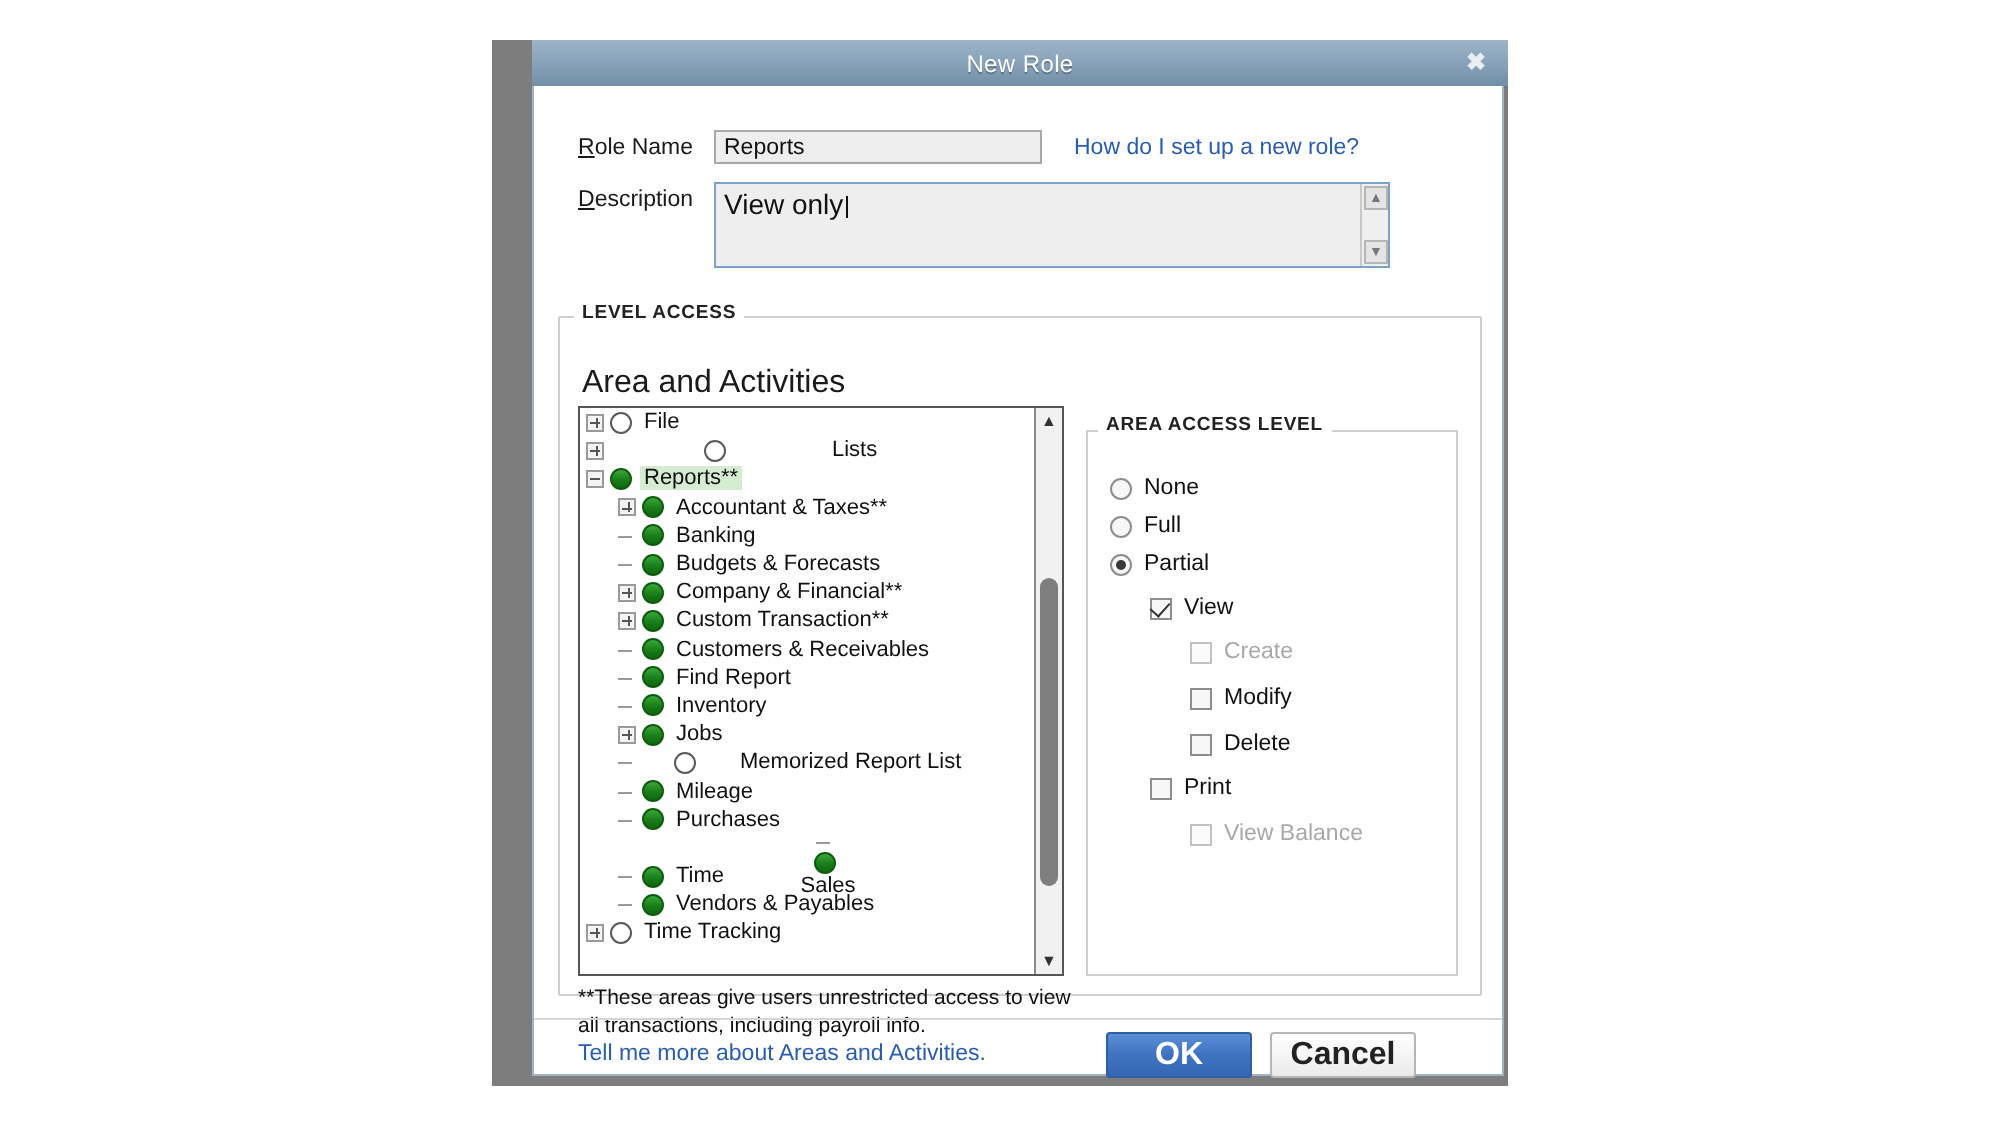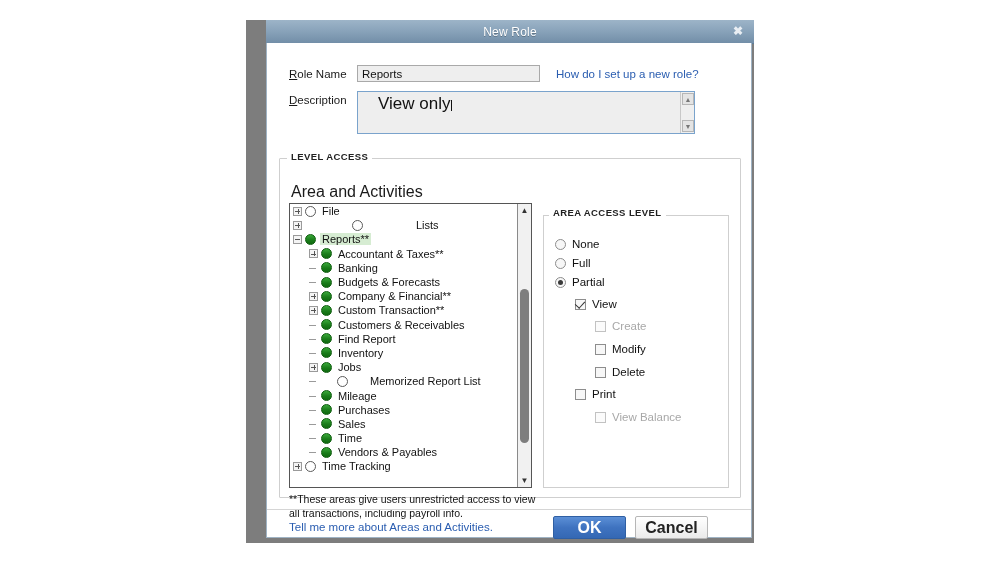--- a/index.html
+++ b/index.html
@@ -41,30 +41,30 @@
 
   
   .form-top{position:absolute;left:0;top:0;width:100%;height:110px;}
   .row{position:absolute;display:flex;align-items:flex-start;}
   .lbl{
     font-size:11.5px;color:#1a1a1a;width:68px;text-align:left;
     padding-top:3px;
   }
   .lbl u{text-decoration:underline;}
   .input-text{
-    width:183px;height:17px;border:1px solid #a9a9a9;background:#eeeeee;
+    width:164px;height:17px;border:1px solid #a9a9a9;background:#eeeeee;
     font-family:"Liberation Sans", sans-serif;font-size:11.5px;color:#111;
     padding:1px 4px;box-sizing:border-box;outline:none;
   }
   .ta-wrap{
     position:relative;width:338px;height:43px;
     border:1px solid #7aa3cc;background:#eeeeee;box-sizing:border-box;
   }
   .ta-text{
-    position:absolute;left:4px;top:2px;font-size:17px;color:#111;margin-left:16px;
+    position:absolute;left:4px;top:2px;font-size:14px;color:#111;
   }
   .caret{display:inline-block;width:1px;height:11px;background:#111;
     vertical-align:-2px;margin-left:1px;}
   .ta-scroll{
     position:absolute;right:0;top:0;width:14px;height:100%;
     background:#efefef;border-left:1px solid #c8c8c8;box-sizing:border-box;
   }
   .ta-arrow{
     position:absolute;left:1px;width:12px;height:12px;background:#e4e4e4;
     border:1px solid #b6b6b6;box-sizing:border-box;
@@ -311,21 +311,21 @@
             <div class="tnode" style="padding-left: 19px;">
               <span class="nub"></span>
               <span class="dot full"></span>
               <span class="tlabel">Mileage</span>
             </div>
             <div class="tnode" style="padding-left: 19px;">
               <span class="nub"></span>
               <span class="dot full"></span>
               <span class="tlabel">Purchases</span>
             </div>
-            <div class="tnode" style="padding-left: 19px;">
+            <div class="tnode" style="padding-left: 19px; flex-direction: column;">
               <span class="nub"></span>
               <span class="dot full"></span>
               <span class="tlabel">Sales</span>
             </div>
             <div class="tnode" style="padding-left: 19px;">
               <span class="nub"></span>
               <span class="dot full"></span>
               <span class="tlabel">Time</span>
             </div>
             <div class="tnode" style="padding-left: 19px;">

